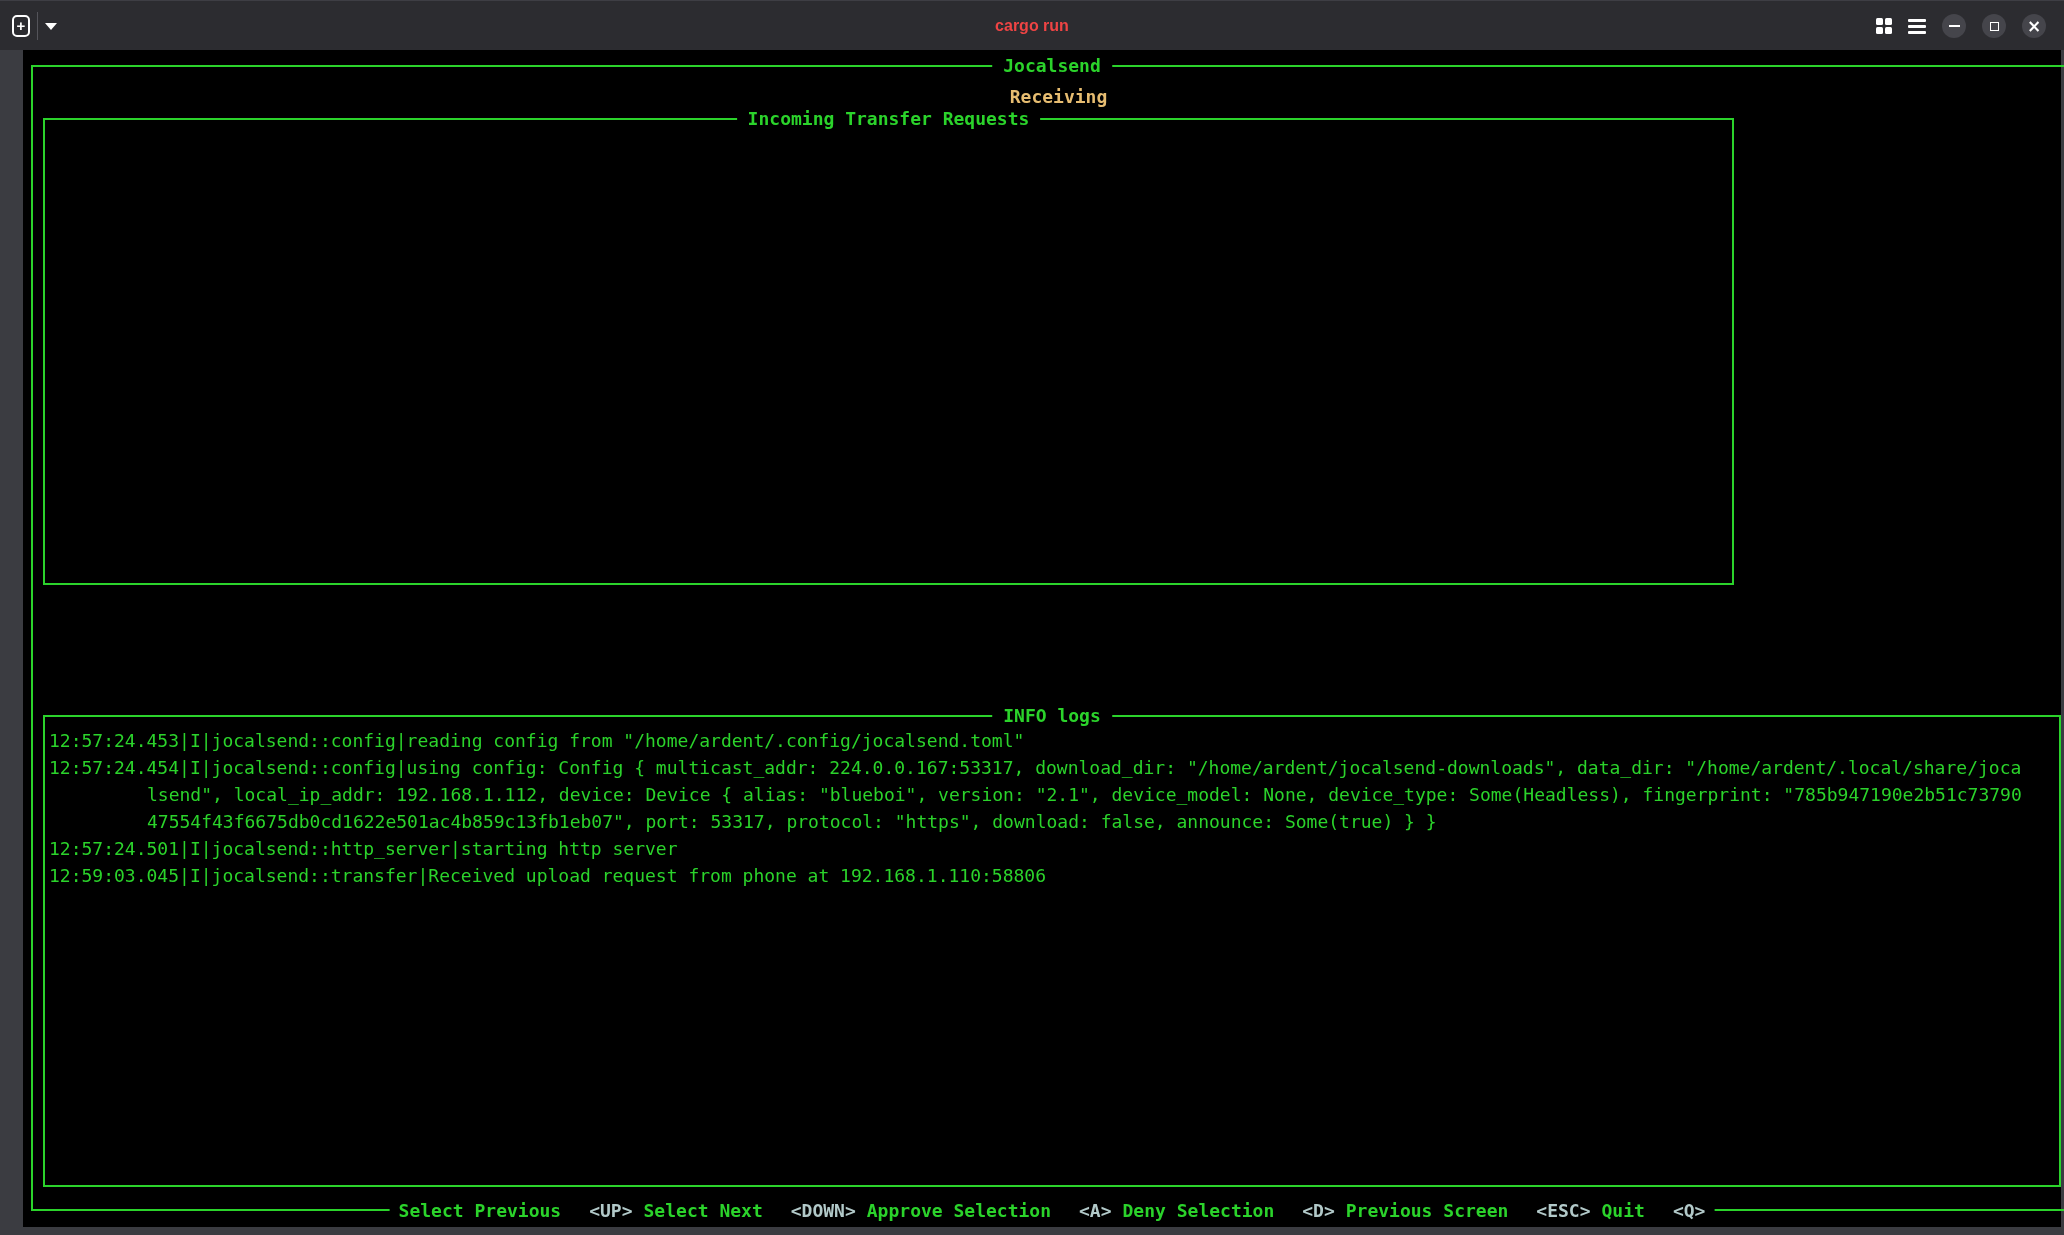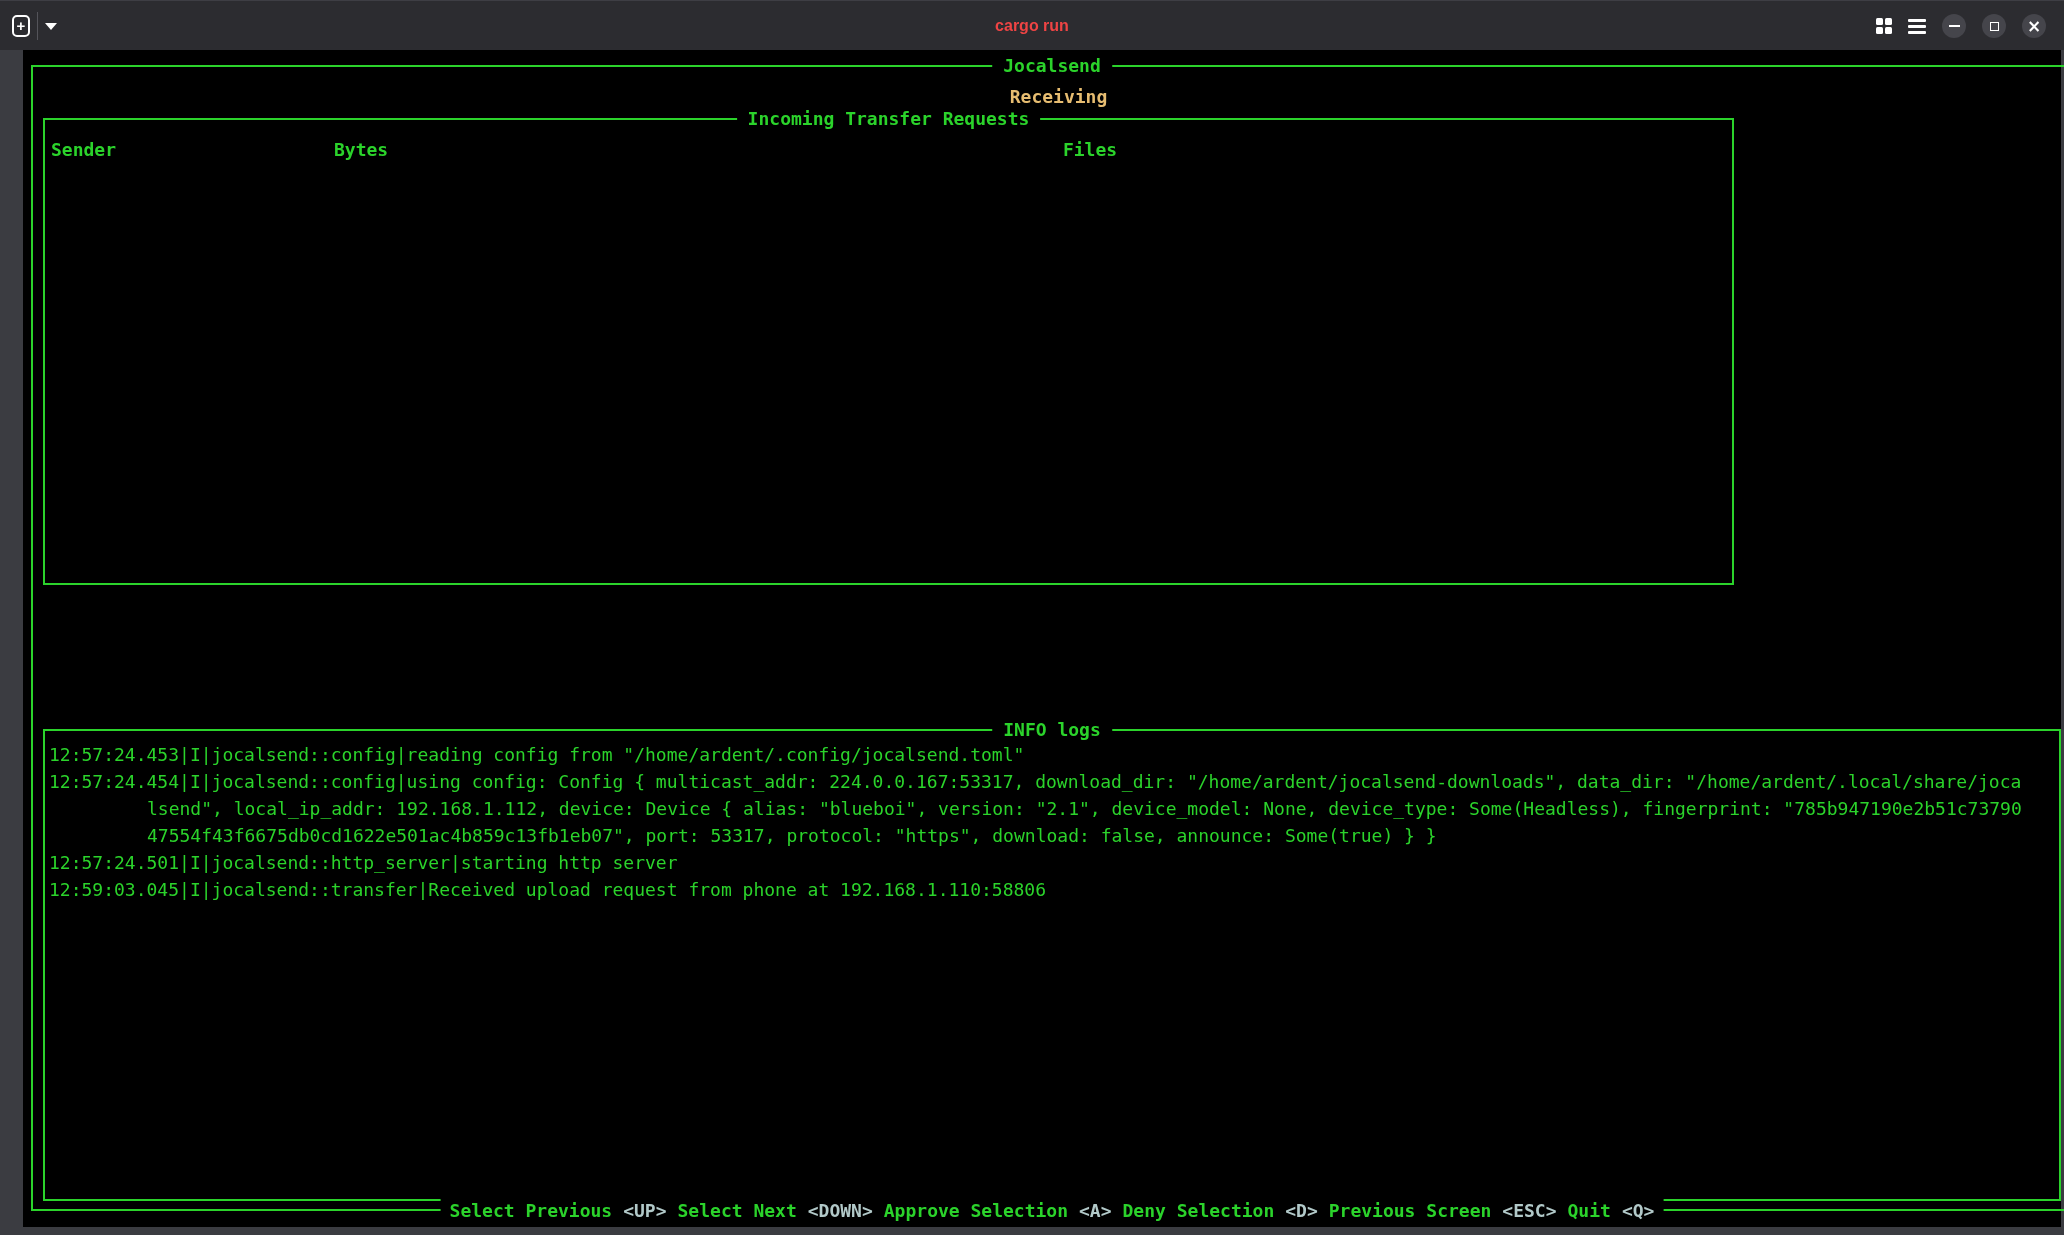--- a/index.html
+++ b/index.html
@@ -33,35 +33,35 @@
 
   
   .terminal{position:absolute;left:3px;right:3px;top:50px;bottom:8px;background:#000;
     font-family:"DejaVu Sans Mono",monospace;font-size:18px;color:var(--green);margin-left:20px;}
   .outer-box{position:absolute;left:8px;top:15px;width:2042px;bottom:16px;border:2px solid var(--green);}
   .box-title{position:absolute;top:-15px;left:50%;transform:translateX(-50%);background:#000;
     padding:0 11px;font-weight:700;white-space:nowrap;line-height:27px;color:var(--green);}
   .receiving{margin-top:16px;text-align:center;color:var(--amber);font-weight:700;line-height:27px;padding-left:13px;}
 
   .transfer-box{position:absolute;left:10px;top:51px;width:1691px;height:467px;border:2px solid var(--green);}
-  .logs-box{position:absolute;left:10px;top:662px;width:2018px;height:472px;border:2px solid var(--green);}
+  .logs-box{position:absolute;left:10px;top:648px;width:2018px;height:472px;border:2px solid var(--green);}
 
   .table{margin-top:16px;}
   .trow{display:grid;grid-template-columns:283px 114px 1fr;height:27px;line-height:27px;padding-left:6px;}
   .trow .c3{text-align:center;}
   .thead{font-weight:700;color:var(--green);}
   .tdata{background:var(--selbg);color:var(--amber);cursor:default;}
 
   .loglines{padding:10px 0 0 4px;}
   .logline{line-height:27px;white-space:pre;color:var(--green);}
   .logline.cont{padding-left:98px;}
 
   .keybar{position:absolute;bottom:-15px;left:50%;transform:translateX(-50%);background:#000;
     padding:0 9px;white-space:nowrap;line-height:27px;font-weight:700;display:flex;gap:11px;}
-  .kb-item{display:flex;gap:11px;}
+  .kb-item{display:flex;gap:28px;}
   .kb-item .l{color:var(--green);}
   .kb-item .k{color:var(--key);}
 </style>
 </head>
 <body>
 
 <div class="canvas">
 
   <header class="headerbar">
     <div class="hb-left">
@@ -106,25 +106,20 @@
 
   <div class="terminal">
     <div class="outer-box">
       <span class="box-title">Jocalsend</span>
 
       <div class="receiving">Receiving</div>
 
       <div class="transfer-box">
         <span class="box-title">Incoming Transfer Requests</span>
         <div class="table">
-          <div class="trow thead">
-            <span class="c1">Sender</span>
-            <span class="c2">Bytes</span>
-            <span class="c3">Files</span>
-          </div>
         </div>
       </div>
 
       <div class="logs-box">
         <span class="box-title">INFO logs</span>
         <div class="loglines">
           <div class="logline">12:57:24.453|I|jocalsend::config|reading config from "/home/ardent/.config/jocalsend.toml"</div>
           <div class="logline">12:57:24.454|I|jocalsend::config|using config: Config { multicast_addr: 224.0.0.167:53317, download_dir: "/home/ardent/jocalsend-downloads", data_dir: "/home/ardent/.local/share/joca</div>
           <div class="logline cont">lsend", local_ip_addr: 192.168.1.112, device: Device { alias: "blueboi", version: "2.1", device_model: None, device_type: Some(Headless), fingerprint: "785b947190e2b51c73790</div>
           <div class="logline cont">47554f43f6675db0cd1622e501ac4b859c13fb1eb07", port: 53317, protocol: "https", download: false, announce: Some(true) } }</div>

